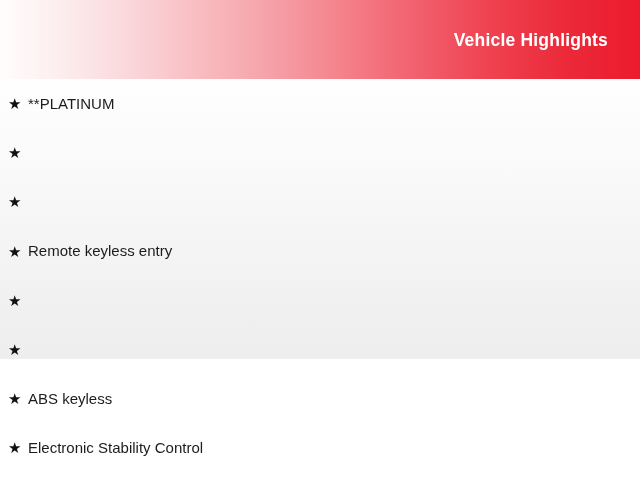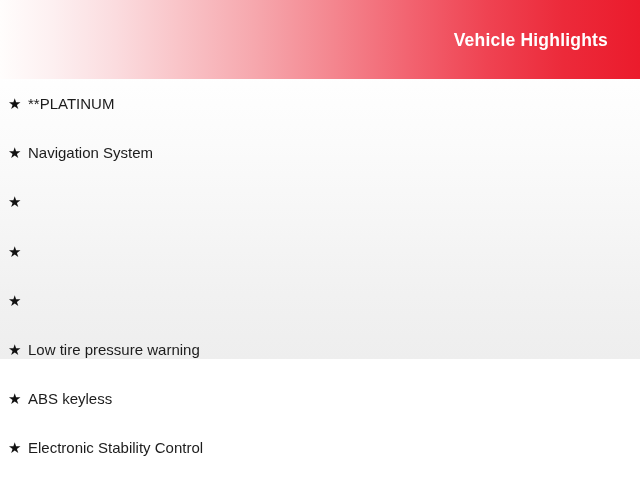--- a/index.html
+++ b/index.html
@@ -103,38 +103,37 @@
 
   <ul id="highlights-list">
 
     <li class="highlight-row">
       <span class="bullet-star">★</span>
       <span class="highlight-label">**PLATINUM</span>
     </li>
 
     <li class="highlight-row">
       <span class="bullet-star">★</span>
-      <span class="highlight-label">Navigation System</span>
     </li>
 
     <li class="highlight-row">
       <span class="bullet-star">★</span>
     </li>
 
     <li class="highlight-row">
       <span class="bullet-star">★</span>
+      <span class="highlight-label">Remote keyless entry</span>
     </li>
 
     <li class="highlight-row">
       <span class="bullet-star">★</span>
     </li>
 
     <li class="highlight-row">
       <span class="bullet-star">★</span>
-      <span class="highlight-label">Low tire pressure warning</span>
     </li>
 
     <li class="highlight-row">
       <span class="bullet-star">★</span>
       <span class="highlight-label">ABS keyless</span>
     </li>
 
     <li class="highlight-row">
       <span class="bullet-star">★</span>
       <span class="highlight-label">Electronic Stability Control</span>

